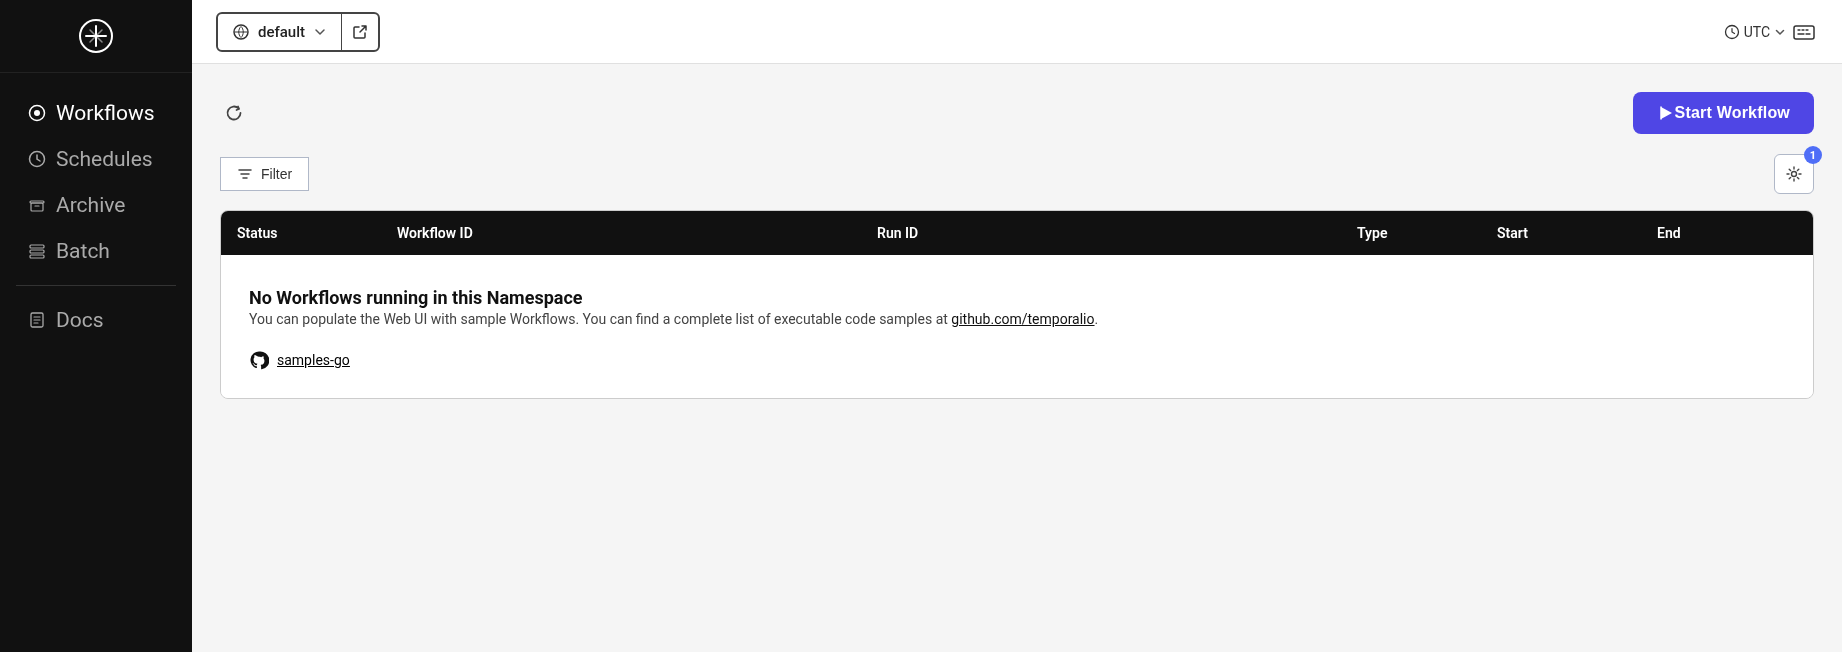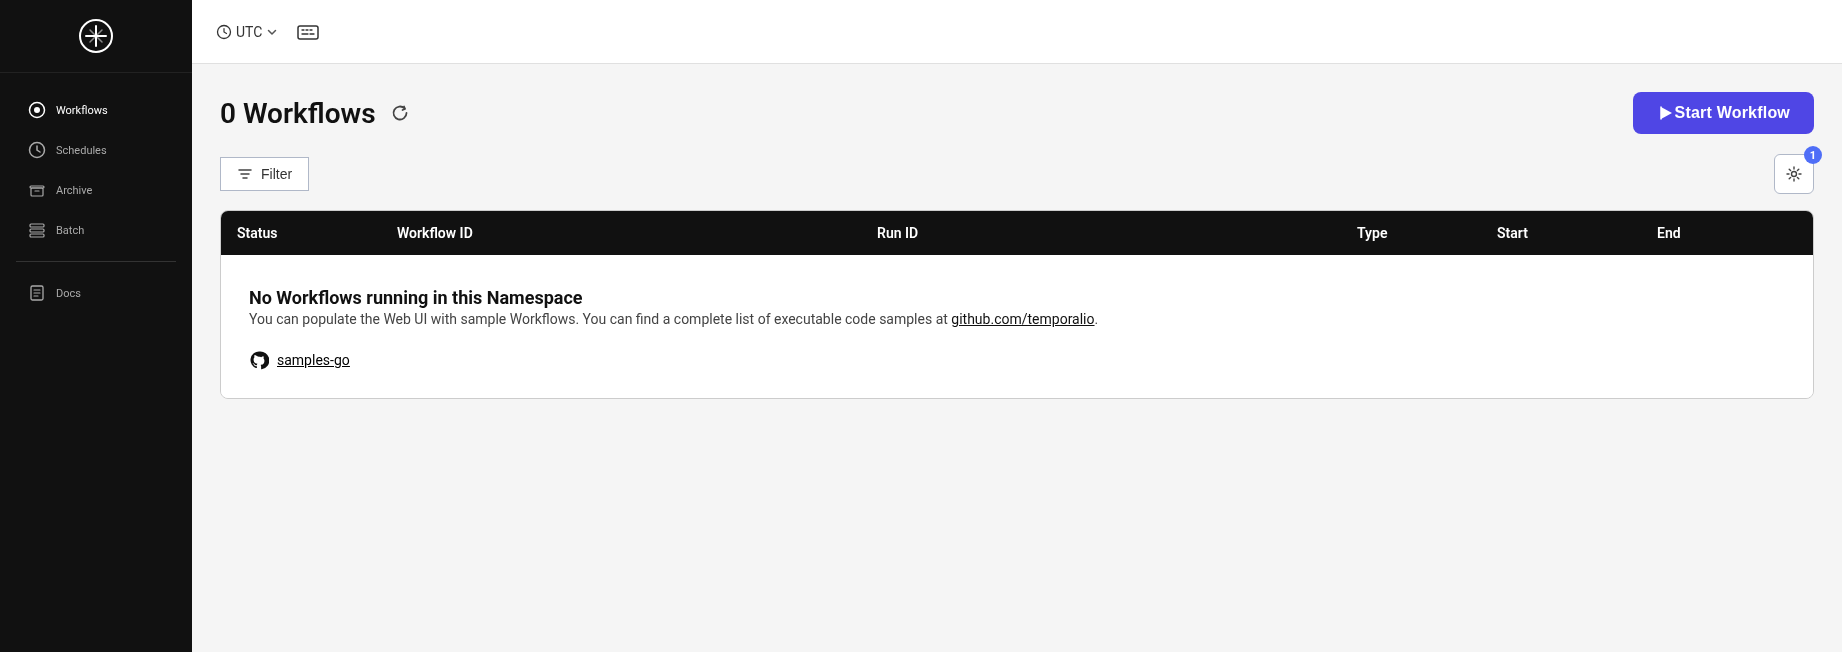--- a/index.html
+++ b/index.html
@@ -29,21 +29,21 @@
     .sidebar-nav {
       flex: 1;
       padding: 16px 0;
     }
     .sidebar-item {
       display: flex;
       align-items: center;
       gap: 10px;
       padding: 10px 20px;
       cursor: pointer;
-      font-size: 11px;
+      font-size: 21px;
       color: #ccc;
       border-radius: 4px;
       margin: 2px 8px;
       transition: background 0.15s;
     }
     .sidebar-item.active { color: #fff; }
     .sidebar-item svg { flex-shrink: 0; }
     .sidebar-divider {
       border: none;
       border-top: 1px solid #333;
@@ -98,21 +98,21 @@
       display: flex;
       align-items: center;
       justify-content: center;
       padding: 6px 10px;
       cursor: pointer;
       background: #fff;
     }
     .topbar-right {
       display: flex;
       align-items: center;
-      gap: 16px;
+      gap: 4px;
     }
     .utc-selector {
       display: flex;
       align-items: center;
       gap: 4px;
       cursor: pointer;
       font-size: 14px;
       color: #333;
     }
     .kbd-icon {
@@ -328,20 +328,40 @@
         <path d="M6 6h6M6 9h6M6 12h4" stroke="#aaa" stroke-width="1.2" stroke-linecap="round"></path>
       </svg>
       <span style="color:#aaa">Docs</span>
     </div>
   </div>
 </nav>
 
 <main class="main">
 
   <header class="topbar">
+    <div class="namespace-selector">
+      <div class="namespace-main">
+        <svg width="18" height="18" viewBox="0 0 18 18" fill="none">
+          <circle cx="9" cy="9" r="7" stroke="#333" stroke-width="1.5"></circle>
+          <path d="M9 3.5 C6 6 6 12 9 14.5 C12 12 12 6 9 3.5Z" stroke="#333" stroke-width="1" fill="none"></path>
+          <path d="M3 9h12" stroke="#333" stroke-width="1" stroke-linecap="round"></path>
+        </svg>
+        <span class="namespace-text">default</span>
+        <svg width="14" height="14" viewBox="0 0 14 14" fill="none">
+          <path d="M3 5l4 4 4-4" stroke="#555" stroke-width="1.5" stroke-linecap="round" stroke-linejoin="round"></path>
+        </svg>
+      </div>
+      <div class="namespace-divider-v"></div>
+      <div class="namespace-external">
+        <svg width="16" height="16" viewBox="0 0 16 16" fill="none">
+          <path d="M7 3H3a1 1 0 00-1 1v9a1 1 0 001 1h9a1 1 0 001-1V9" stroke="#333" stroke-width="1.5" stroke-linecap="round"></path>
+          <path d="M10 2h4v4M14 2L8 8" stroke="#333" stroke-width="1.5" stroke-linecap="round" stroke-linejoin="round"></path>
+        </svg>
+      </div>
+    </div>
 
     <div class="topbar-right">
       <div class="utc-selector">
         <svg width="16" height="16" viewBox="0 0 16 16" fill="none">
           <circle cx="8" cy="8" r="6.5" stroke="#333" stroke-width="1.3"></circle>
           <path d="M8 4.5v3.5l2.5 1.5" stroke="#333" stroke-width="1.2" stroke-linecap="round"></path>
         </svg>
         <span>UTC</span>
         <svg width="12" height="12" viewBox="0 0 12 12" fill="none">
           <path d="M2.5 4.5l3.5 3.5 3.5-3.5" stroke="#555" stroke-width="1.5" stroke-linecap="round" stroke-linejoin="round"></path>
@@ -353,21 +373,20 @@
           <path d="M6 10h2M10 10h2M14 10h2M6 14h4M14 14h4M10 14h2" stroke="#333" stroke-width="1.3" stroke-linecap="round"></path>
         </svg>
       </div>
     </div>
   </header>
 
   <div class="content">
 
     <div class="content-header">
       <div class="page-title-row">
-        <h1 class="page-title">0 Workflows</h1>
         <button class="refresh-btn">
           <svg width="20" height="20" viewBox="0 0 20 20" fill="none">
             <path d="M16.5 10a6.5 6.5 0 11-1.9-4.6" stroke="#444" stroke-width="1.8" stroke-linecap="round"></path>
             <path d="M14 3.5l1 2.5-2.5 1" stroke="#444" stroke-width="1.8" stroke-linecap="round" stroke-linejoin="round"></path>
           </svg>
         </button>
       </div>
       <button class="start-workflow-btn">
         <svg width="18" height="18" viewBox="0 0 18 18" fill="none">
           <path d="M4 3l11 6-11 6V3z" fill="#fff"></path>

